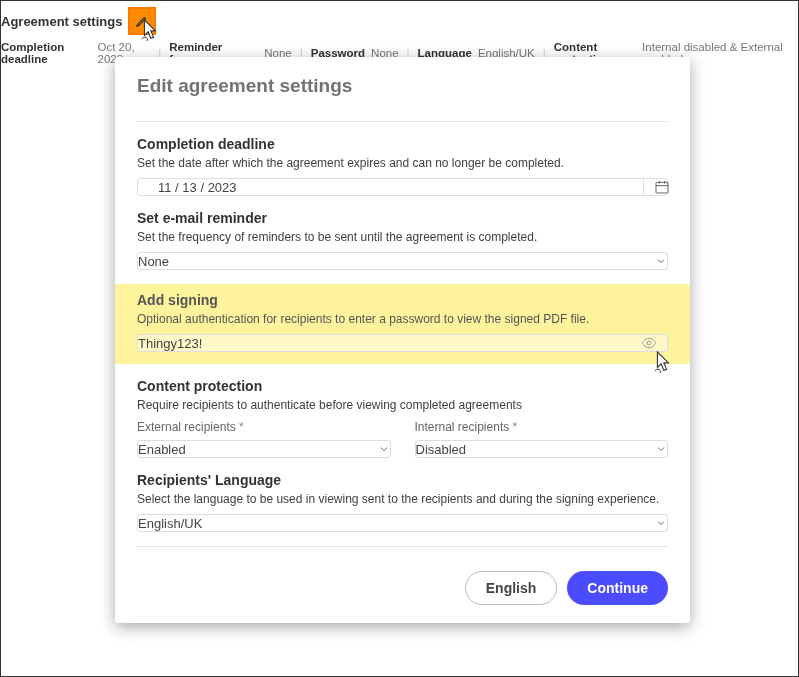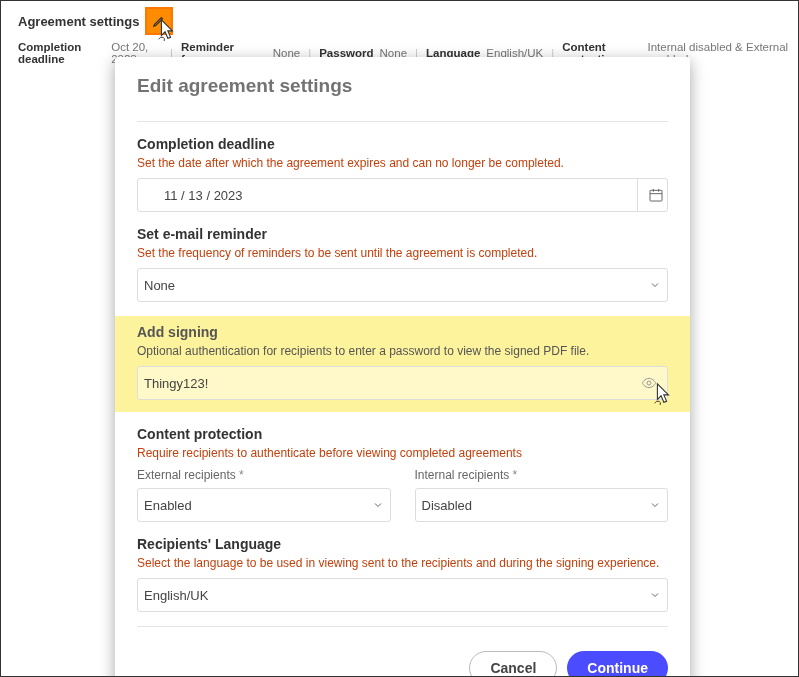--- a/index.html
+++ b/index.html
@@ -8,21 +8,21 @@
       background: #fff;
       width: 799px;
       height: 677px;
       position: relative;
       border: 1px solid #333;
     }
     
     .topbar {
       display: flex;
       flex-direction: column;
-      padding: 6px 8px 0 17px;
+      padding: 6px 8px 0 0;
       font-size: 12px;
       color: #666;
     }
     
     .topbar-row1 {
       display: flex;
       align-items: center;
       gap: 6px;
       margin-bottom: 6px;
     }
@@ -97,21 +97,21 @@
     
     .section-title {
       font-size: 14px;
       font-weight: 700;
       color: #333;
       margin-bottom: 4px;
     }
     
     .section-desc {
       font-size: 12px;
-      color: #c2410c;
+      color: #404040;
       margin-bottom: 8px;
     }
     
     .highlight {
       background: #fdf39d;
       margin-left: -22px;
       margin-right: -22px;
       padding: 8px 22px 12px 22px;
       margin-bottom: 14px;
     }
@@ -123,24 +123,24 @@
       background: #fff8c9;
       border: 1px solid #ddd;
       text-align: center;
     }
     
     .field {
       width: 100%;
       border: 1px solid #ddd;
       border-radius: 3px;
       background: #fafafa;
-      height: 34px;
-      display: flex;
-      align-items: center;
-      padding: 0 6px;
+      height: 18px;
+      display: flex;
+      align-items: center;
+      padding: 0 0;
       font-size: 13px;
       color: #444;
       position: relative;
     }
     
     .date-field {
       background: #fff;
     }
     
     .date-field .cal-btn {
@@ -366,16 +366,16 @@
         <svg width="12" height="12" viewBox="0 0 24 24" fill="none" stroke="#666" stroke-width="2">
             <polyline points="6 9 12 15 18 9"></polyline>
           </svg>
       </span>
     </div>
   </div>
 
   <hr class="divider-bottom">
 
   <div class="footer">
-    <button class="btn btn-cancel">Cancel</button>
+    <button class="btn btn-cancel">English</button>
     <button class="btn btn-primary">Continue</button>
   </div>
 </div>
 
 </body></html>

